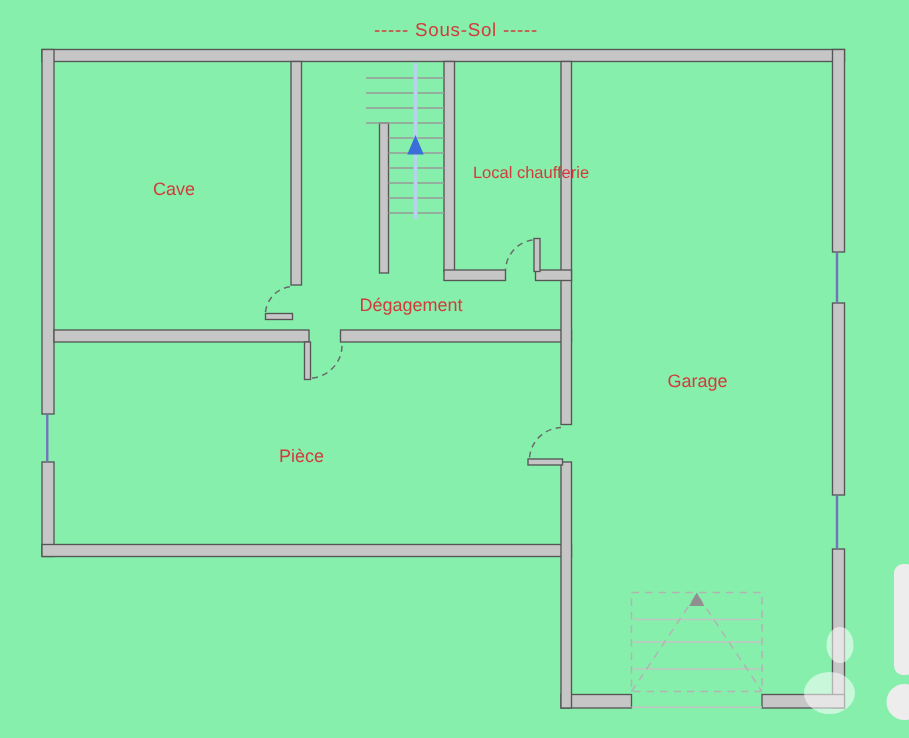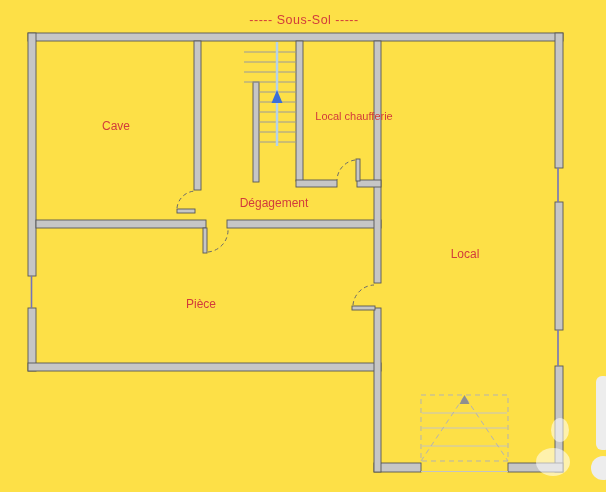--- a/index.html
+++ b/index.html
@@ -1,19 +1,19 @@
 <!DOCTYPE html>
 <html style="--label-color: #d23b3b; --wall-fill: #c6c6c6; --wall-stroke: #565656; --window-color: #7373bb; --stair-line: #b5d3ea; --stair-arrow: #3a6fd8;"><head>
 <meta charset="utf-8">
 <style>
   html, body { margin: 0; padding: 0; background: #ffffff; }
   .plan {
     position: relative;
     width: 606px; height: 492px;
-    background: #fde047;
+    background: #86efac;
     font-family: "Liberation Sans", "DejaVu Sans", sans-serif;
     overflow: hidden;
   }
   .plan svg { position: absolute; left: 0; top: 0; }
   .room-label, .plan-title {
     position: absolute;
     transform: translate(-50%, -50%);
     color: var(--label-color, #d23b3b);
     font-size: 12px;
     white-space: nowrap;
@@ -120,15 +120,15 @@
       <ellipse class="wm-white" cx="553" cy="462" rx="17" ry="14"></ellipse>
       <ellipse class="wm-white" cx="560" cy="430" rx="9" ry="12"></ellipse>
     </g>
   </svg>
 
   <div class="plan-title" style="left:304px; top:20px;">----- Sous-Sol -----</div>
   <div class="room-label" style="left:116px; top:126px;">Cave</div>
   <div class="room-label label-chaufferie" style="left:341px; top:116px;padding-left:26px;">Local chaufferie</div>
   <div class="room-label" style="left:274px; top:203px;">Dégagement</div>
   <div class="room-label" style="left:201px; top:304px;">Pièce</div>
-  <div class="room-label" style="left:465px; top:254px;">Local</div>
+  <div class="room-label" style="left:465px; top:254px;">Garage</div>
 
 </div>
 
 </body></html>

